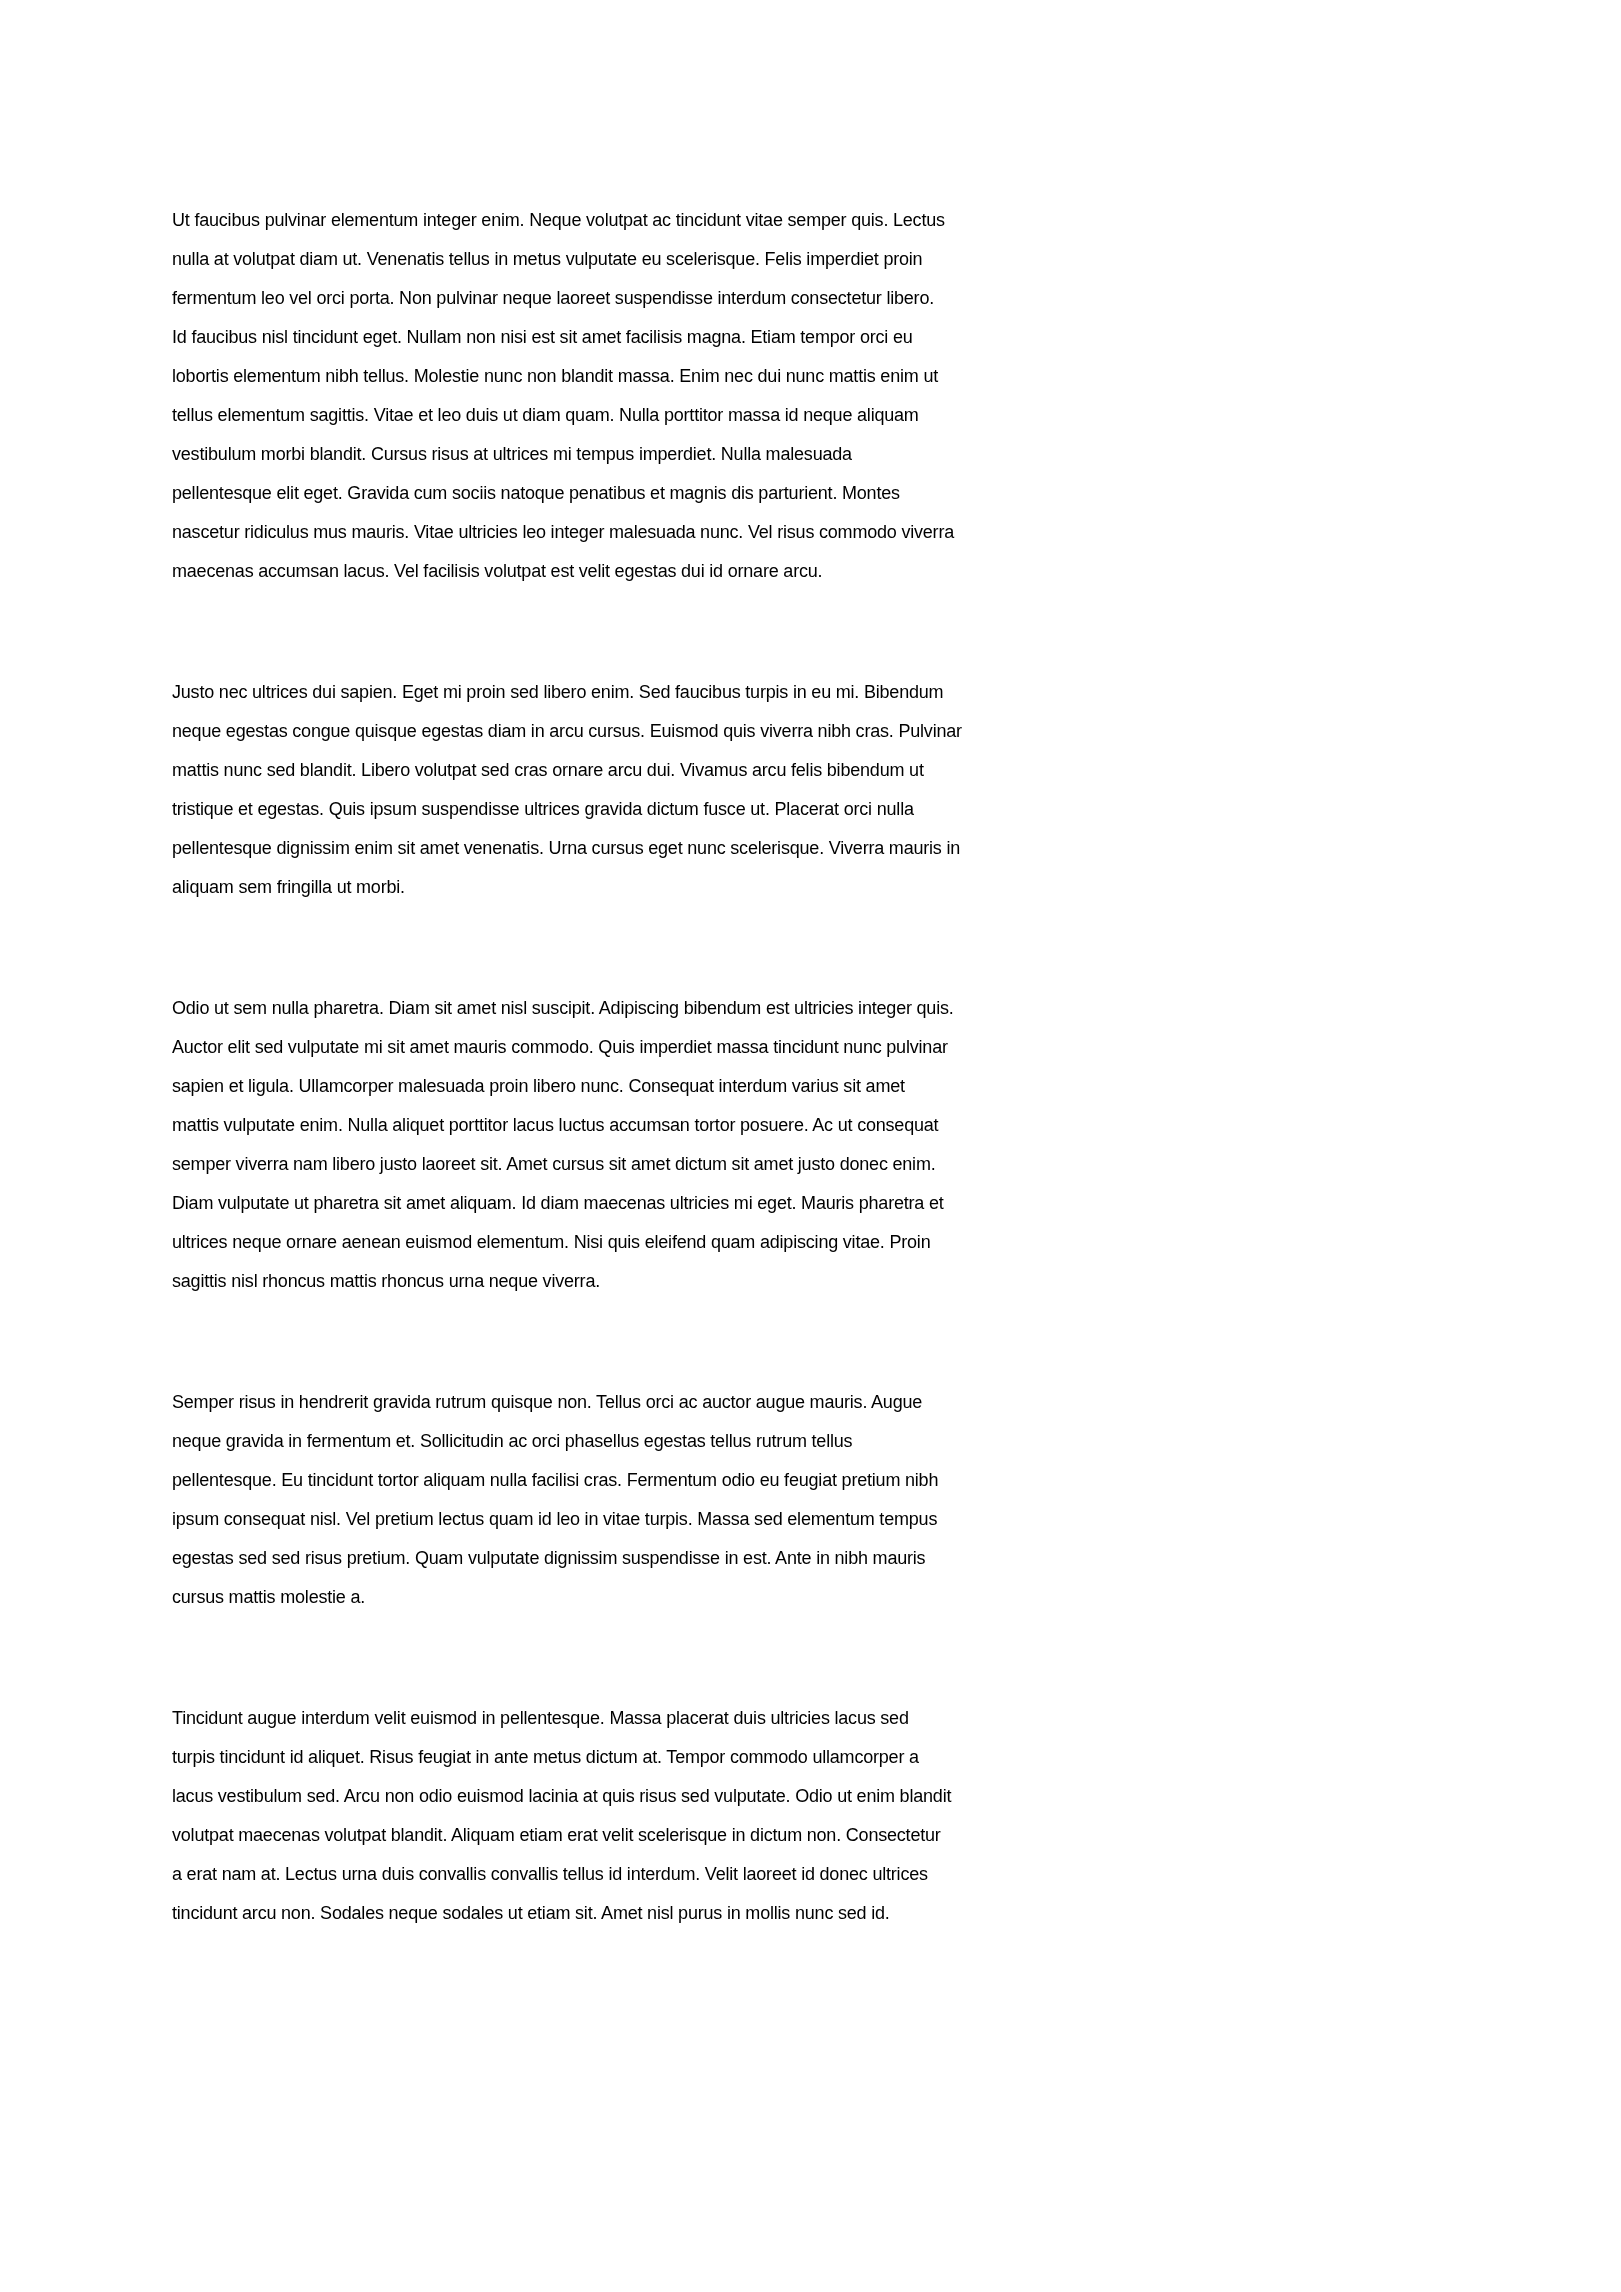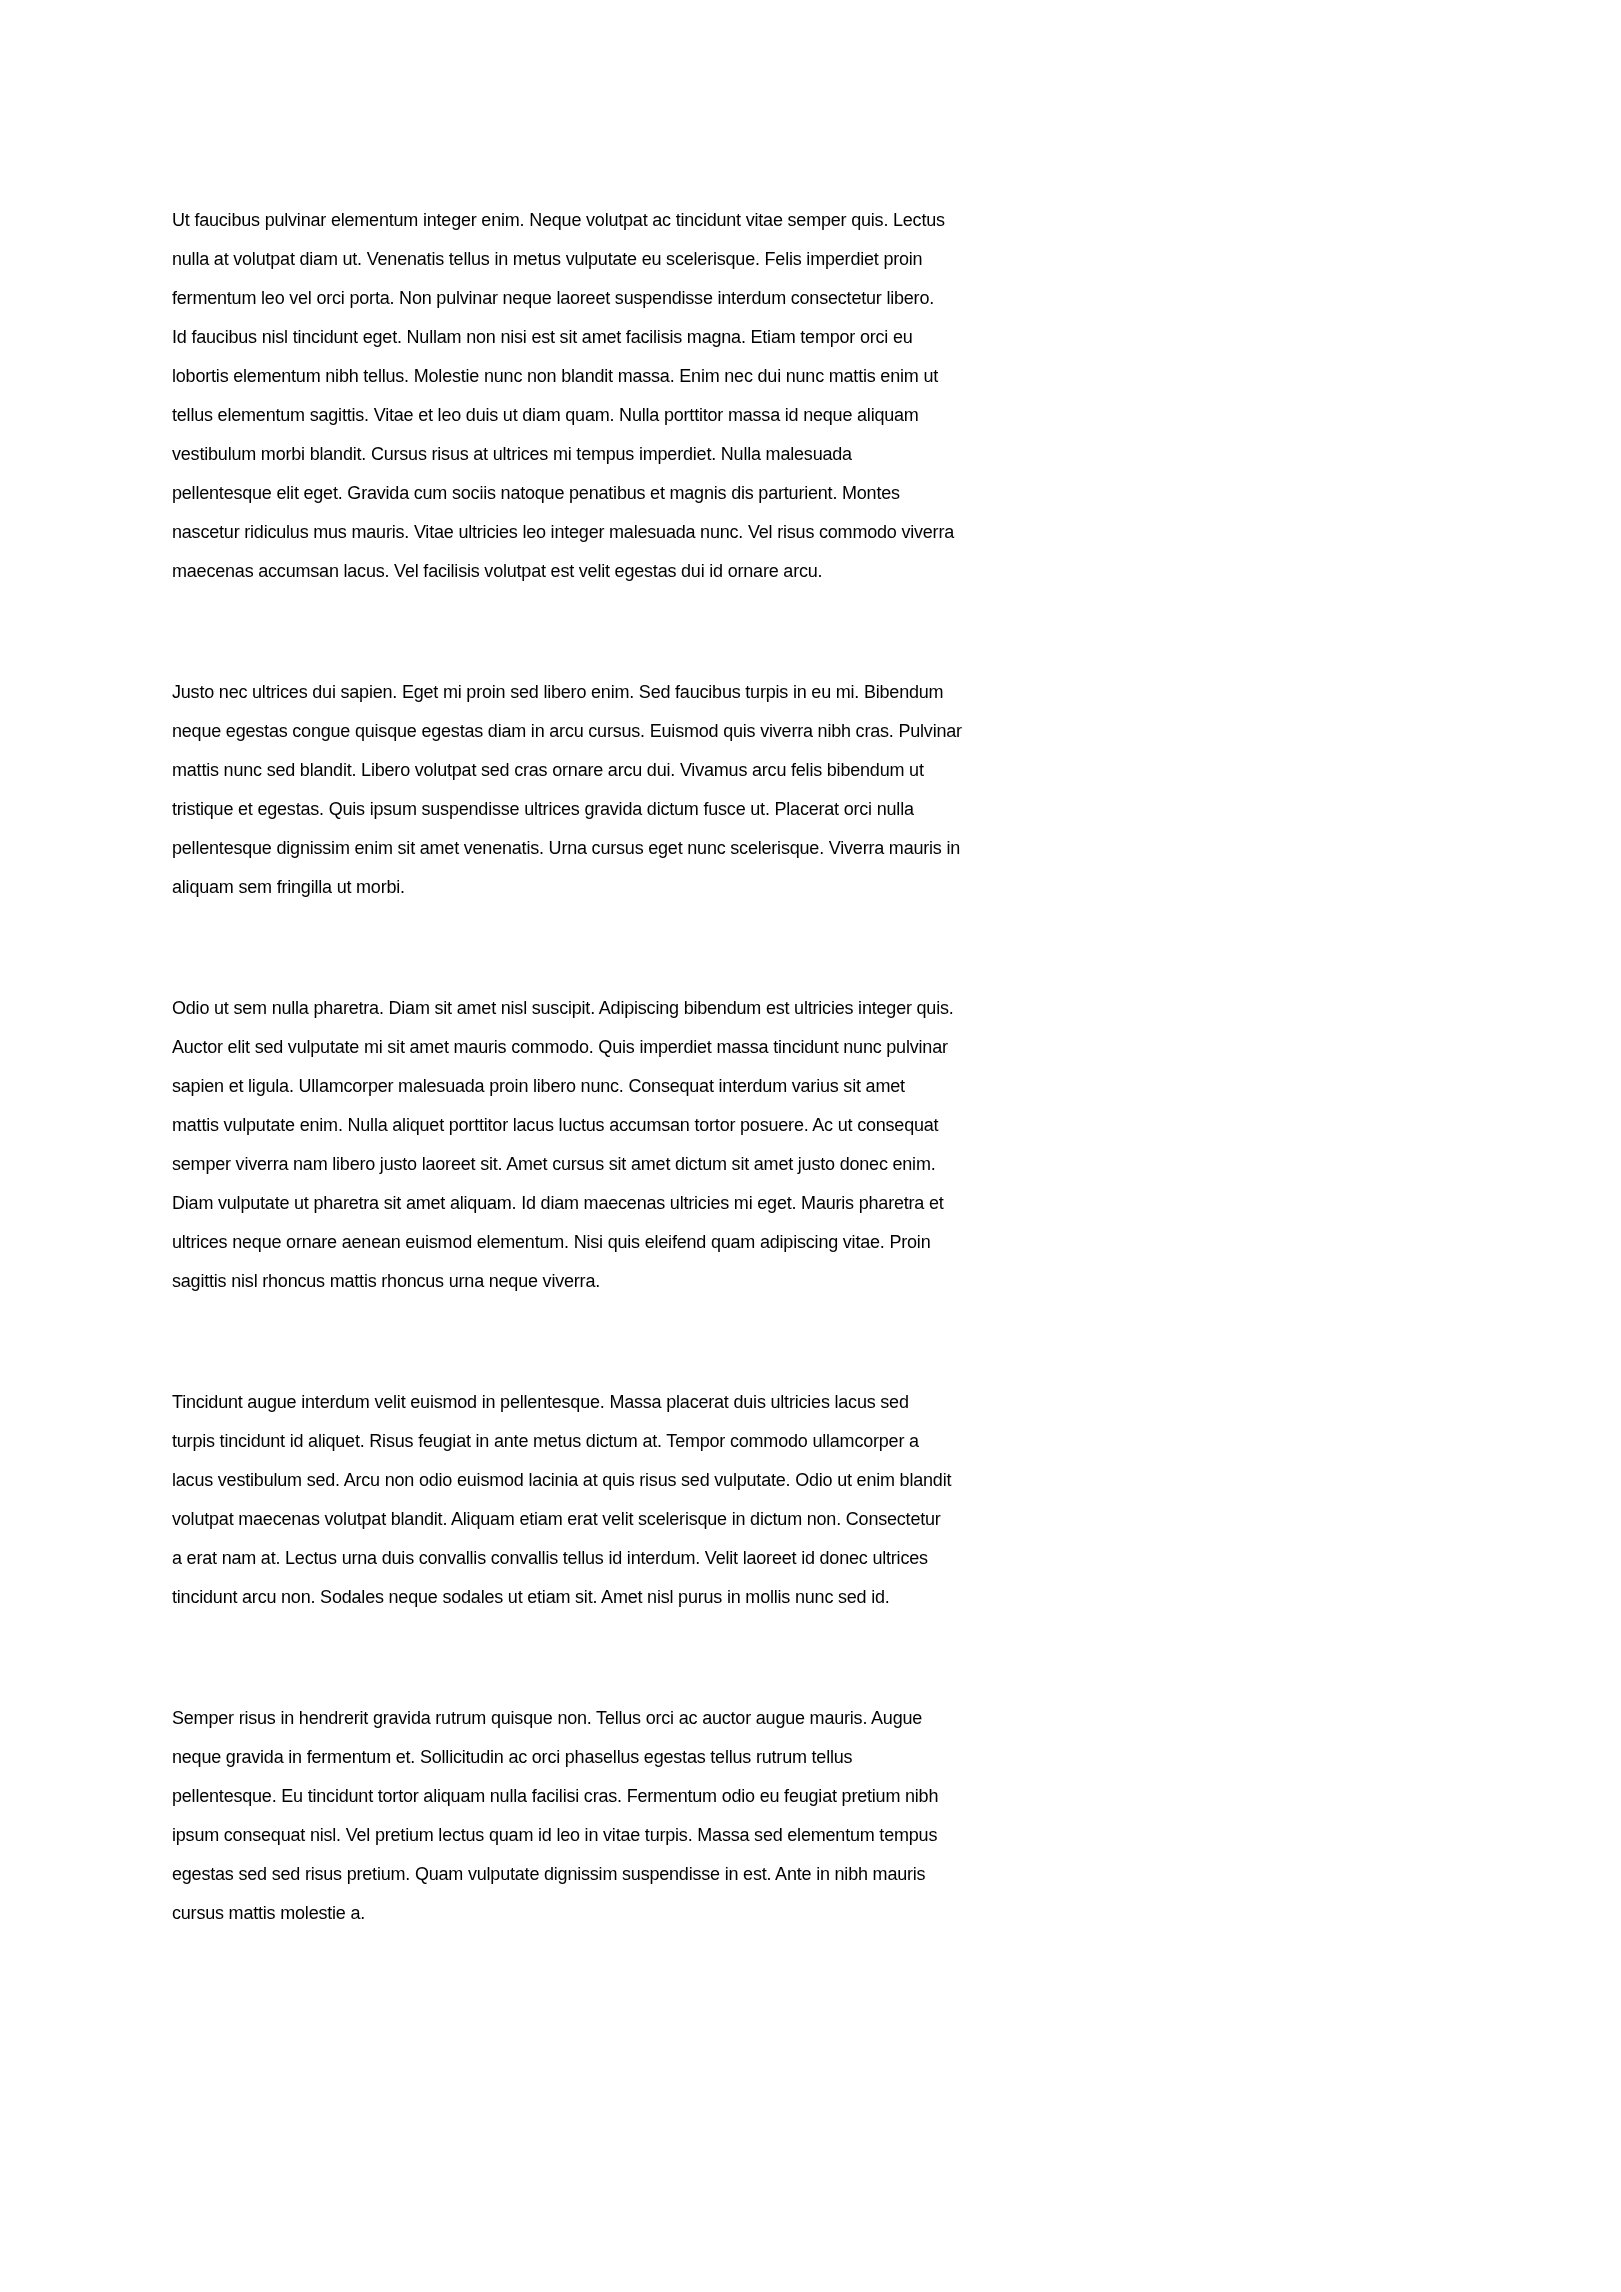--- a/index.html
+++ b/index.html
@@ -52,27 +52,27 @@
 pellentesque dignissim enim sit amet venenatis. Urna cursus eget nunc scelerisque. Viverra mauris in
 aliquam sem fringilla ut morbi.</p>
     <p>Odio ut sem nulla pharetra. Diam sit amet nisl suscipit. Adipiscing bibendum est ultricies integer quis.
 Auctor elit sed vulputate mi sit amet mauris commodo. Quis imperdiet massa tincidunt nunc pulvinar
 sapien et ligula. Ullamcorper malesuada proin libero nunc. Consequat interdum varius sit amet
 mattis vulputate enim. Nulla aliquet porttitor lacus luctus accumsan tortor posuere. Ac ut consequat
 semper viverra nam libero justo laoreet sit. Amet cursus sit amet dictum sit amet justo donec enim.
 Diam vulputate ut pharetra sit amet aliquam. Id diam maecenas ultricies mi eget. Mauris pharetra et
 ultrices neque ornare aenean euismod elementum. Nisi quis eleifend quam adipiscing vitae. Proin
 sagittis nisl rhoncus mattis rhoncus urna neque viverra.</p>
+    <p>Semper risus in hendrerit gravida rutrum quisque non. Tellus orci ac auctor augue mauris. Augue
+neque gravida in fermentum et. Sollicitudin ac orci phasellus egestas tellus rutrum tellus
+pellentesque. Eu tincidunt tortor aliquam nulla facilisi cras. Fermentum odio eu feugiat pretium nibh
+ipsum consequat nisl. Vel pretium lectus quam id leo in vitae turpis. Massa sed elementum tempus
+egestas sed sed risus pretium. Quam vulputate dignissim suspendisse in est. Ante in nibh mauris
+cursus mattis molestie a.</p>
     <p>Tincidunt augue interdum velit euismod in pellentesque. Massa placerat duis ultricies lacus sed
 turpis tincidunt id aliquet. Risus feugiat in ante metus dictum at. Tempor commodo ullamcorper a
 lacus vestibulum sed. Arcu non odio euismod lacinia at quis risus sed vulputate. Odio ut enim blandit
 volutpat maecenas volutpat blandit. Aliquam etiam erat velit scelerisque in dictum non. Consectetur
 a erat nam at. Lectus urna duis convallis convallis tellus id interdum. Velit laoreet id donec ultrices
 tincidunt arcu non. Sodales neque sodales ut etiam sit. Amet nisl purus in mollis nunc sed id.</p>
-    <p>Semper risus in hendrerit gravida rutrum quisque non. Tellus orci ac auctor augue mauris. Augue
-neque gravida in fermentum et. Sollicitudin ac orci phasellus egestas tellus rutrum tellus
-pellentesque. Eu tincidunt tortor aliquam nulla facilisi cras. Fermentum odio eu feugiat pretium nibh
-ipsum consequat nisl. Vel pretium lectus quam id leo in vitae turpis. Massa sed elementum tempus
-egestas sed sed risus pretium. Quam vulputate dignissim suspendisse in est. Ante in nibh mauris
-cursus mattis molestie a.</p>
   </div>
 </div>
 
 
 </body></html>

